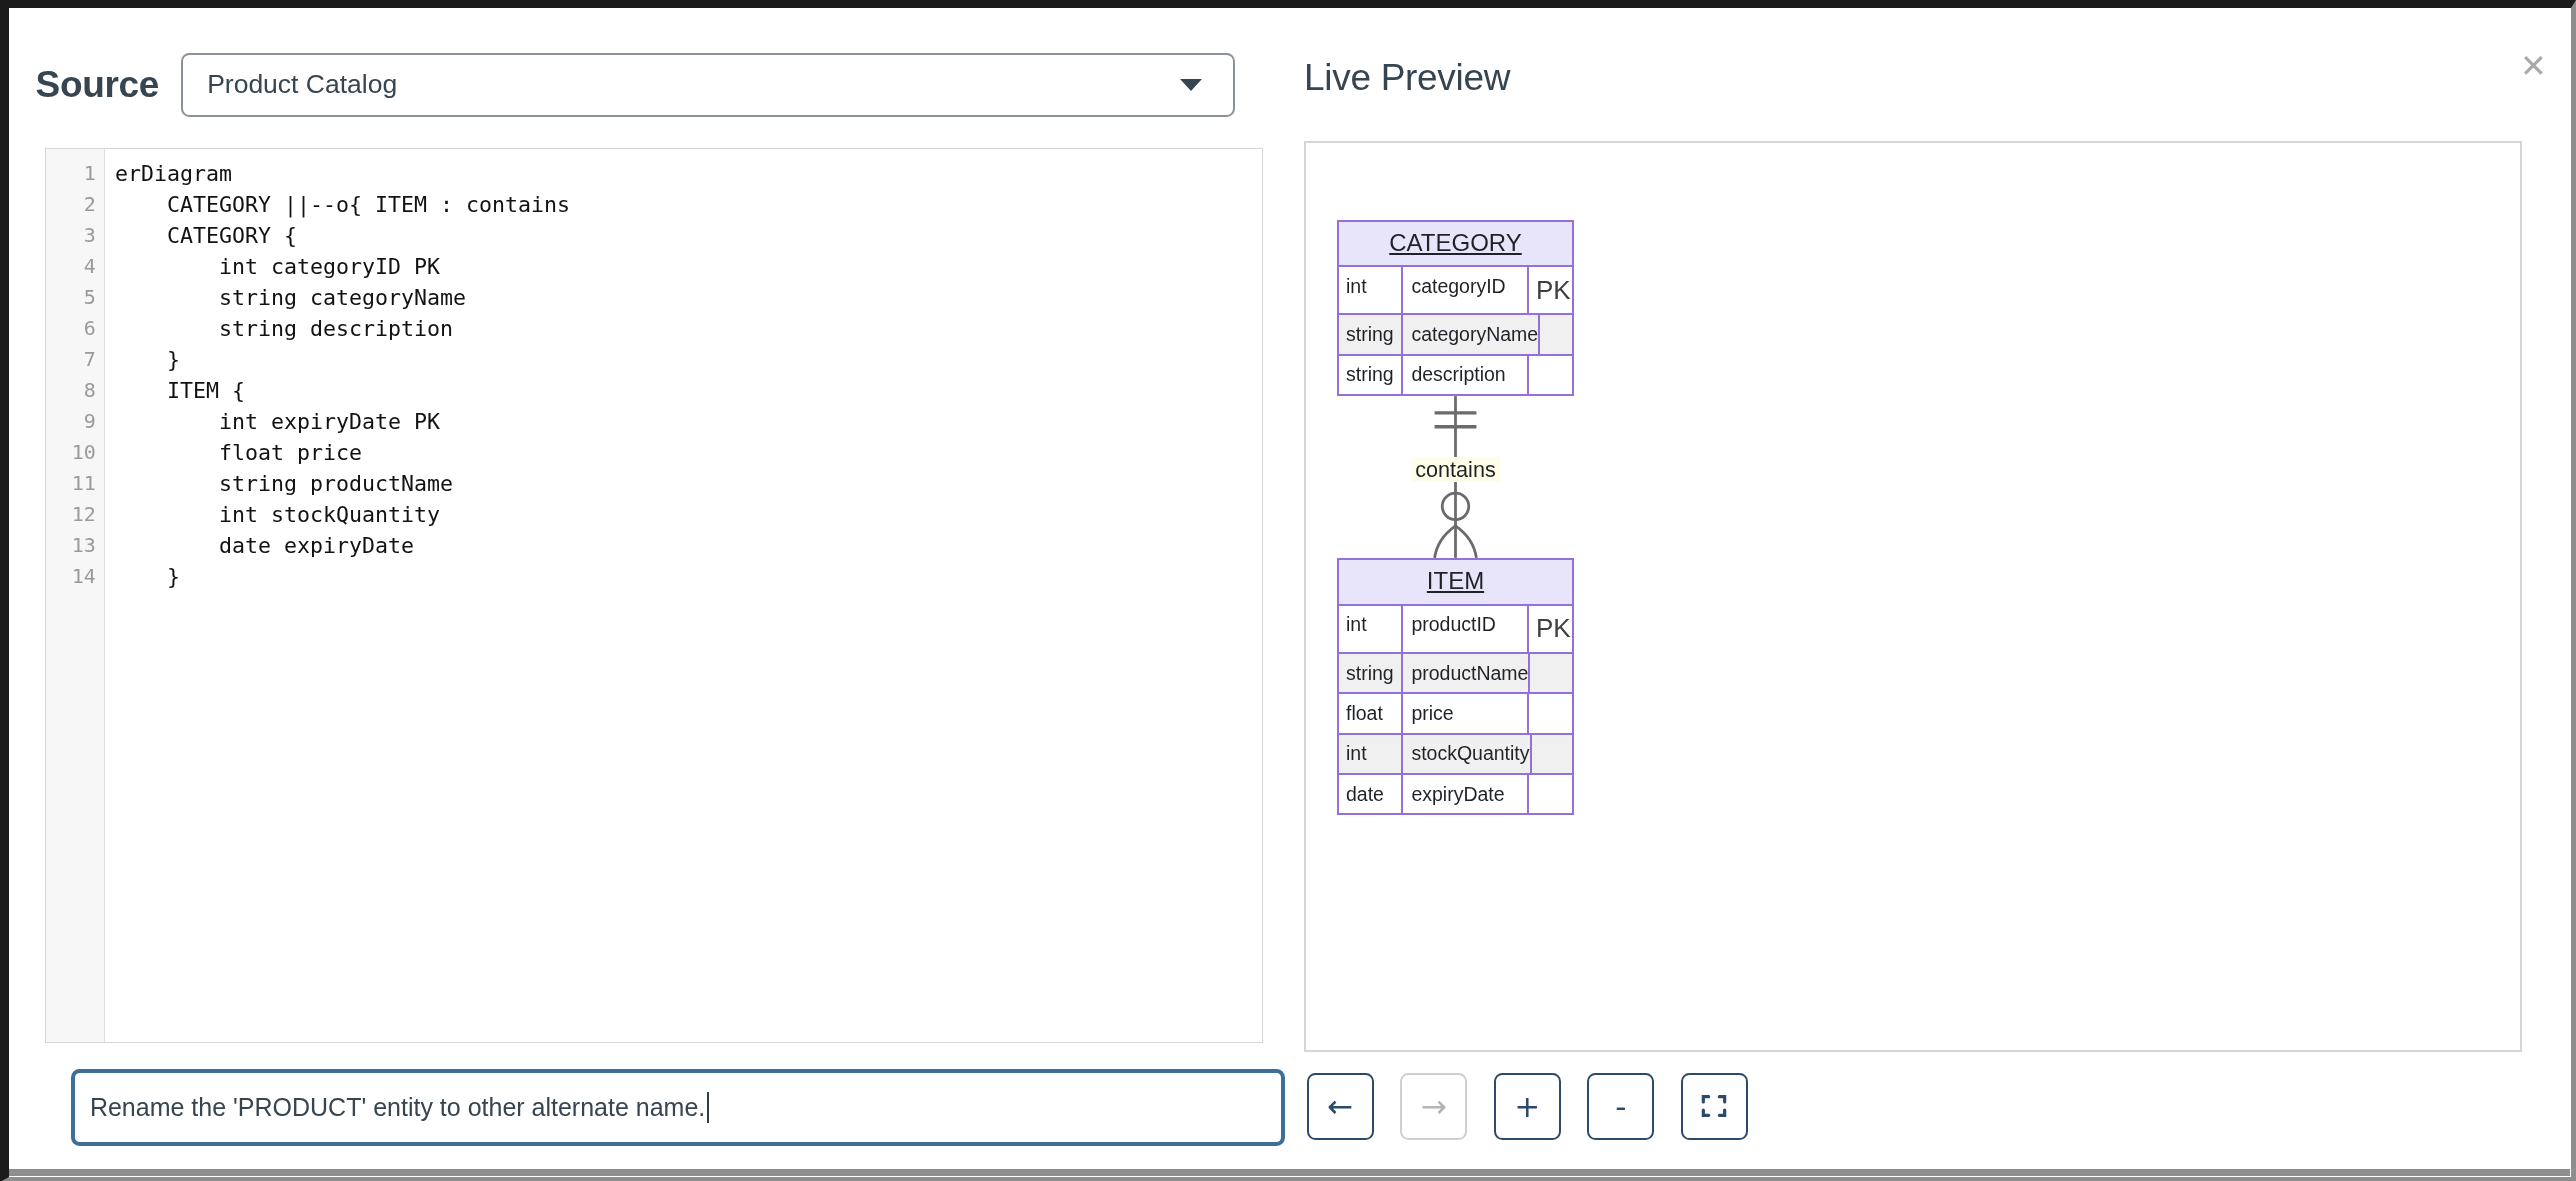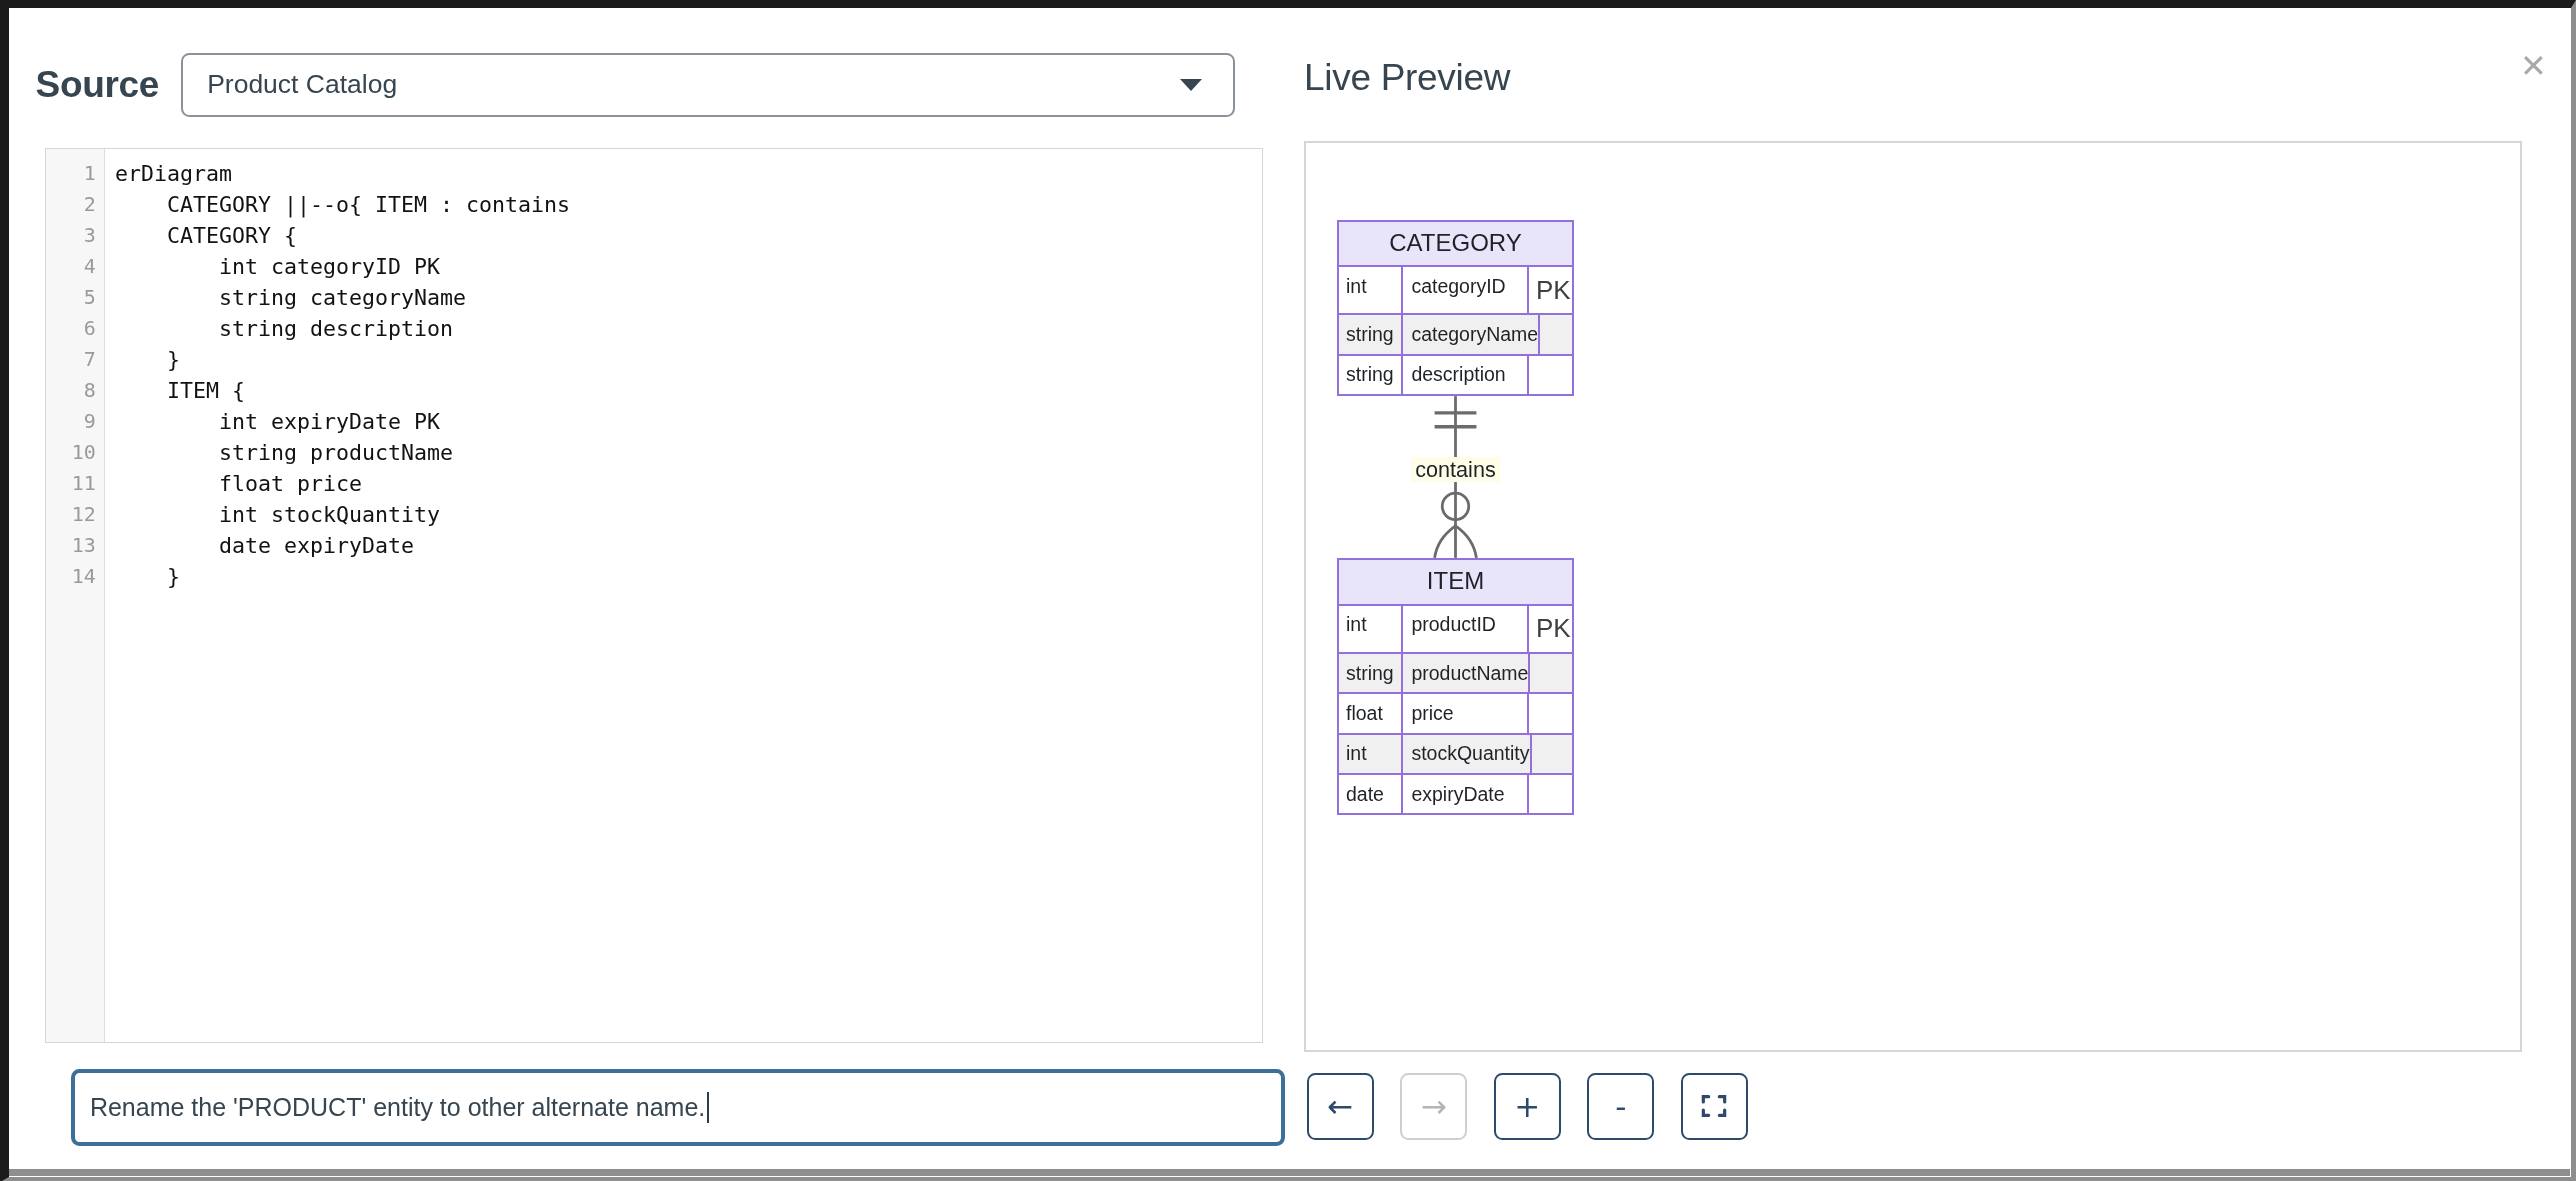--- a/index.html
+++ b/index.html
@@ -188,20 +188,21 @@
     width: 237px;
   }
   .er-entity-title {
     background: #e8e5fb;
     border-bottom: 2.1px solid #9370db;
     text-align: center;
     font-size: 24px;
     color: #1f2328;
     padding: 7px 0 8.4px 0;
     font-family: "Liberation Sans", sans-serif;
+    text-decoration: underline;
   }
   .er-row {
     display: flex;
     border-bottom: 2.1px solid #9370db;
   }
   .er-row:last-child { border-bottom: none; }
   .er-row.alt { background: #f0f0f0; }
   .er-cell-type {
     width: 64px;
     flex: 0 0 64px;
@@ -315,22 +316,22 @@
       <div id="code-lines">
             <div class="code-line">erDiagram</div>
             <div class="code-line">    CATEGORY ||--o{ ITEM : contains</div>
             <div class="code-line">    CATEGORY {</div>
             <div class="code-line">        int categoryID PK</div>
             <div class="code-line">        string categoryName</div>
             <div class="code-line">        string description</div>
             <div class="code-line">    }</div>
             <div class="code-line">    ITEM {</div>
             <div class="code-line">        int expiryDate PK</div>
+            <div class="code-line">        float price</div>
             <div class="code-line">        string productName</div>
-            <div class="code-line">        float price</div>
             <div class="code-line">        int stockQuantity</div>
             <div class="code-line">        date expiryDate</div>
             <div class="code-line">    }</div>
           </div>
     </div>
 
     <div id="prompt-input">
       <span id="prompt-text">Rename the 'PRODUCT' entity to other alternate name.</span>
           <span id="prompt-caret"></span>
     </div>

